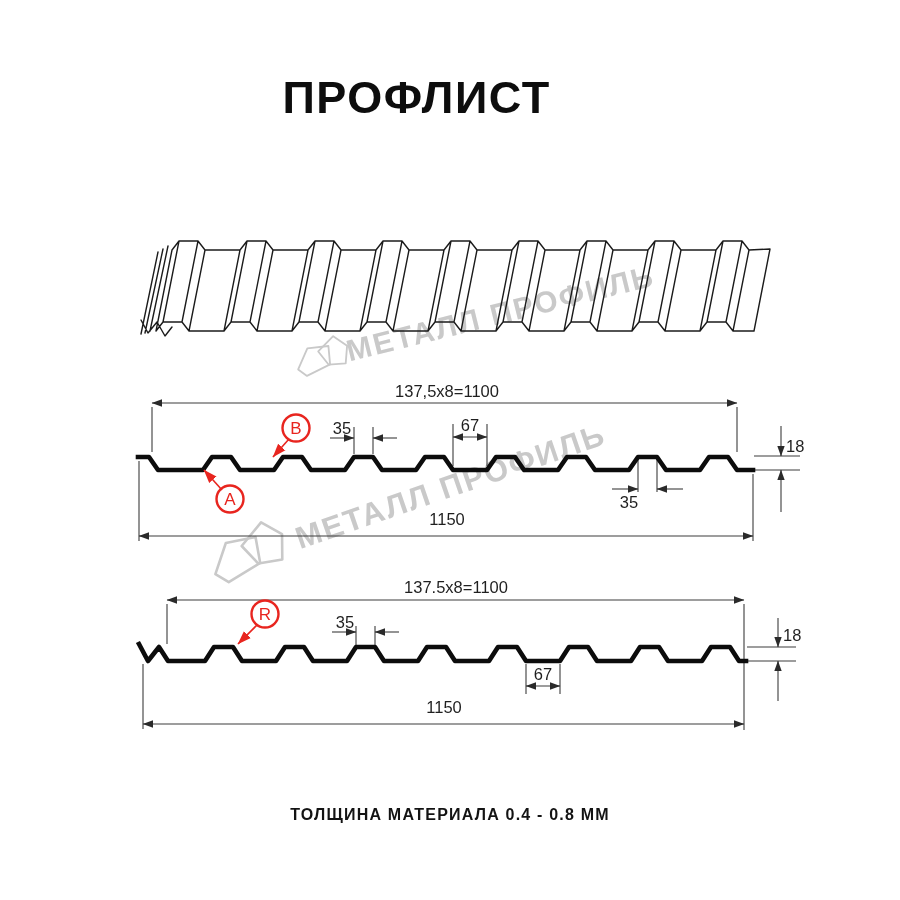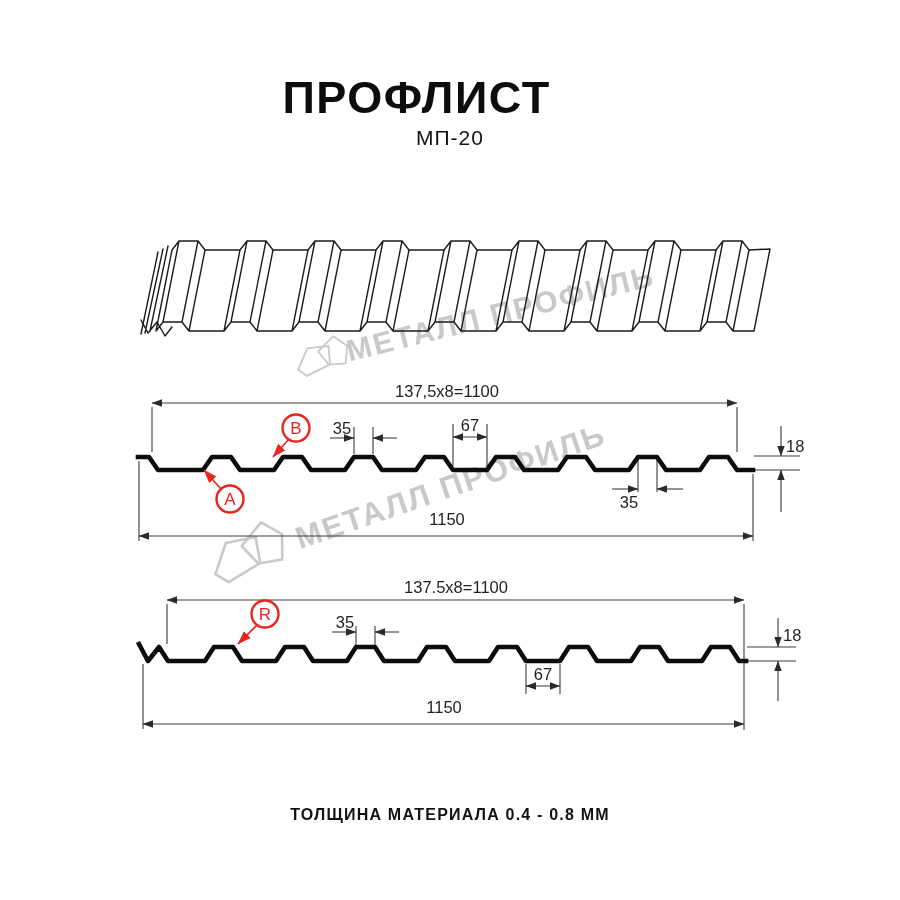--- a/index.html
+++ b/index.html
@@ -27,21 +27,20 @@
   .callout-arrow{stroke-width:1.6;}
   .redtxt{fill:var(--accent_red,#e8251f);font-size:17px;text-anchor:middle;}
   #arrB path{fill:#2a2a2a;} #arrR path{fill:var(--accent_red,#e8251f);}
 </style>
 </head>
 <body>
 
 <div class="page">
 
   <h1 class="title">ПРОФЛИСТ</h1>
-  <h2 class="subtitle">МП-20</h2>
 
   <svg class="drawing" width="900" height="900" viewBox="0 0 900 900">
     <defs>
       <marker id="arrB" viewBox="0 0 10 10" refX="9.2" refY="5" markerWidth="10" markerHeight="10" orient="auto-start-reverse">
         <path d="M0,1.6 L9.5,5 L0,8.4 Z"></path>
       </marker>
       <marker id="arrR" viewBox="0 0 10 10" refX="9.2" refY="5" markerWidth="9" markerHeight="9" orient="auto-start-reverse">
         <path d="M0,1.6 L9.5,5 L0,8.4 Z"></path>
       </marker>
     </defs>

